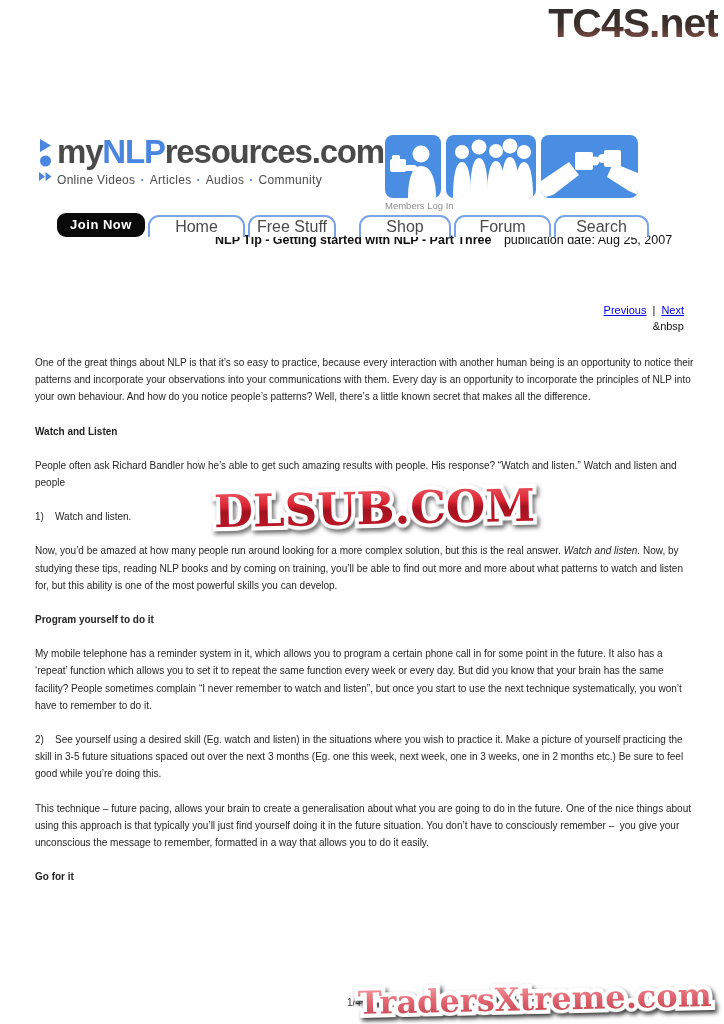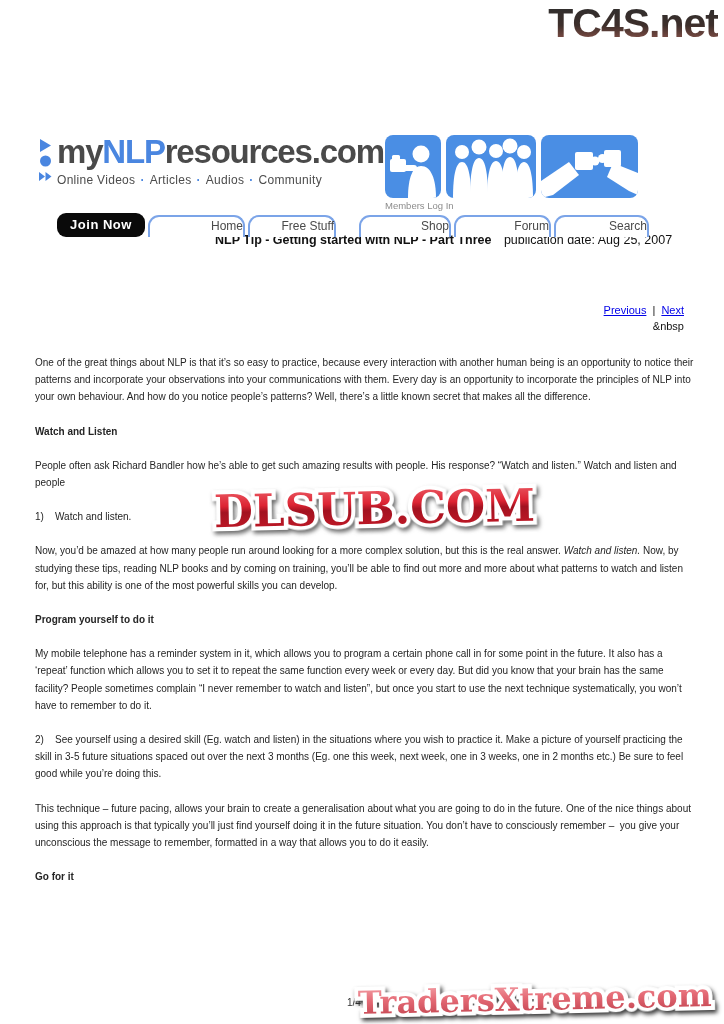--- a/index.html
+++ b/index.html
@@ -26,21 +26,21 @@
   .tile.t2{width:90px;height:63px;}
   .tile.t3{width:97px;height:63px;}
   .members{position:absolute;top:67px;left:347px;width:288px;text-align:left;
            font-size:9.5px;color:#8c8c8c;cursor:pointer;}
 
   
   nav{position:absolute;top:213px;left:57px;display:flex;align-items:flex-end;gap:3px;z-index:2;}
   .join{width:88px;height:24px;background:#0a0a0a;color:#fff;font-weight:bold;font-size:13px;
         text-align:center;line-height:24px;border-radius:9px;letter-spacing:0.5px;cursor:pointer;}
   .tab{height:20px;border:2px solid #7ba4e8;border-bottom:none;border-radius:11px 11px 0 0;
-       background:#fff;color:#4a4a4a;font-size:12px;text-align:right;line-height:19px;cursor:pointer;}
+       background:#fff;color:#4a4a4a;font-size:16px;text-align:center;line-height:19px;cursor:pointer;}
   .tab:nth-of-type(2){width:93px;}
   .tab:nth-of-type(3){width:84px;}
   .tab:nth-of-type(4){width:88px;margin-left:20px;}
   .tab:nth-of-type(5){width:93px;}
   .tab:nth-of-type(6){width:91px;}
 
   
   .titleline{position:absolute;top:233px;left:193px;font-size:12.5px;color:#111;white-space:nowrap;padding-left:22px;}
   .tbold{font-weight:bold;}
   .tdate{margin-left:9px;}

